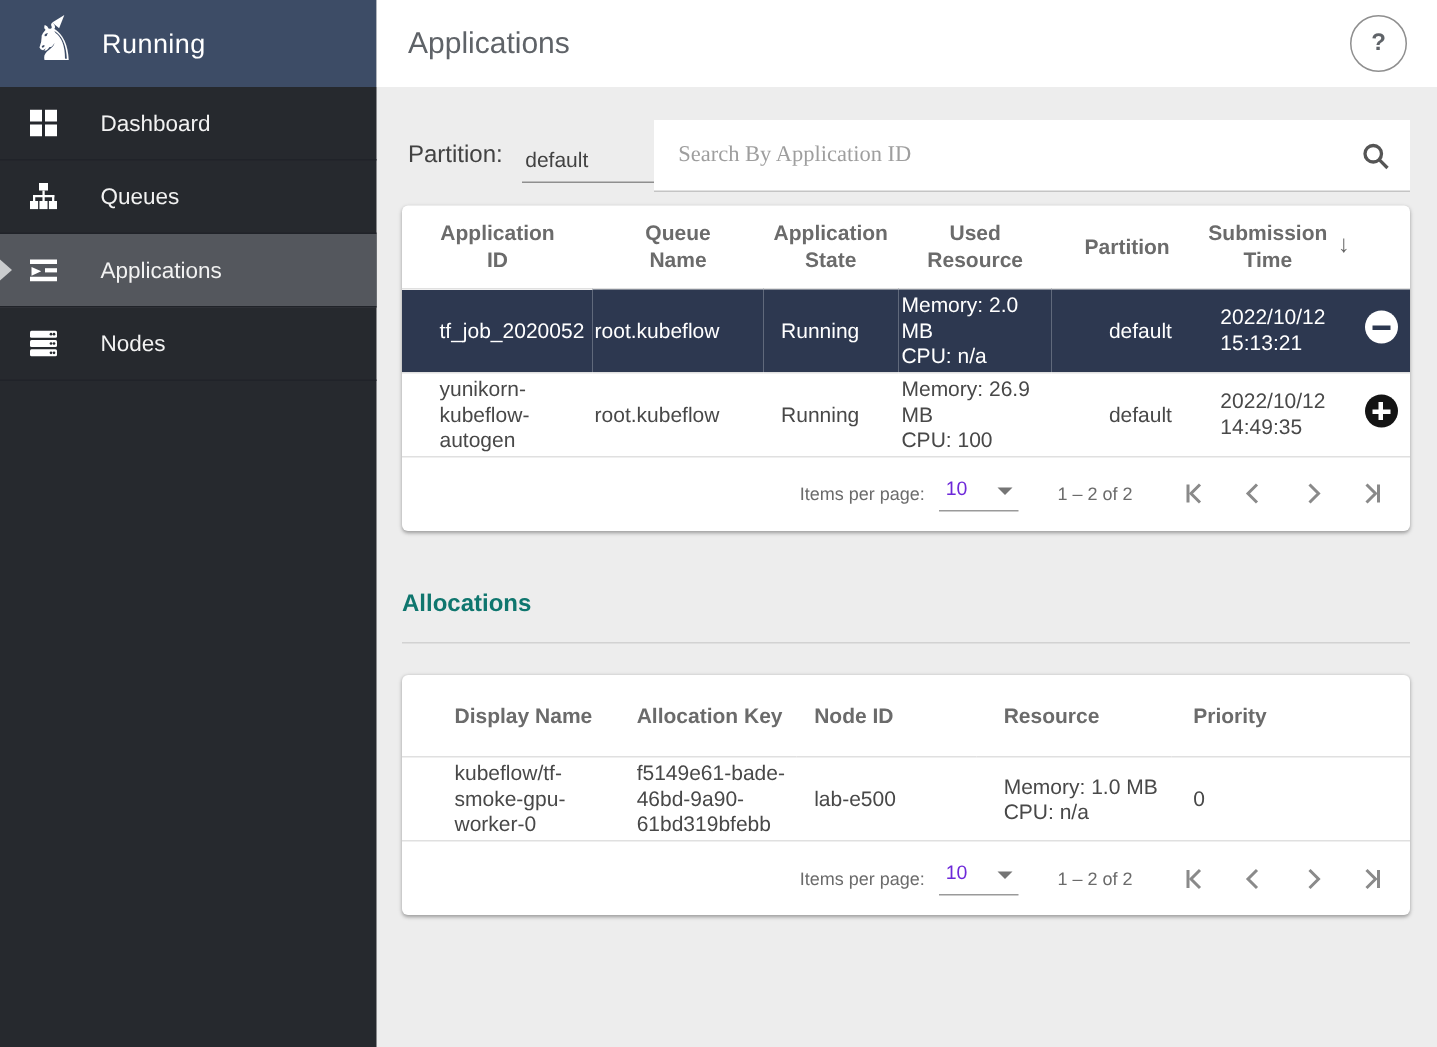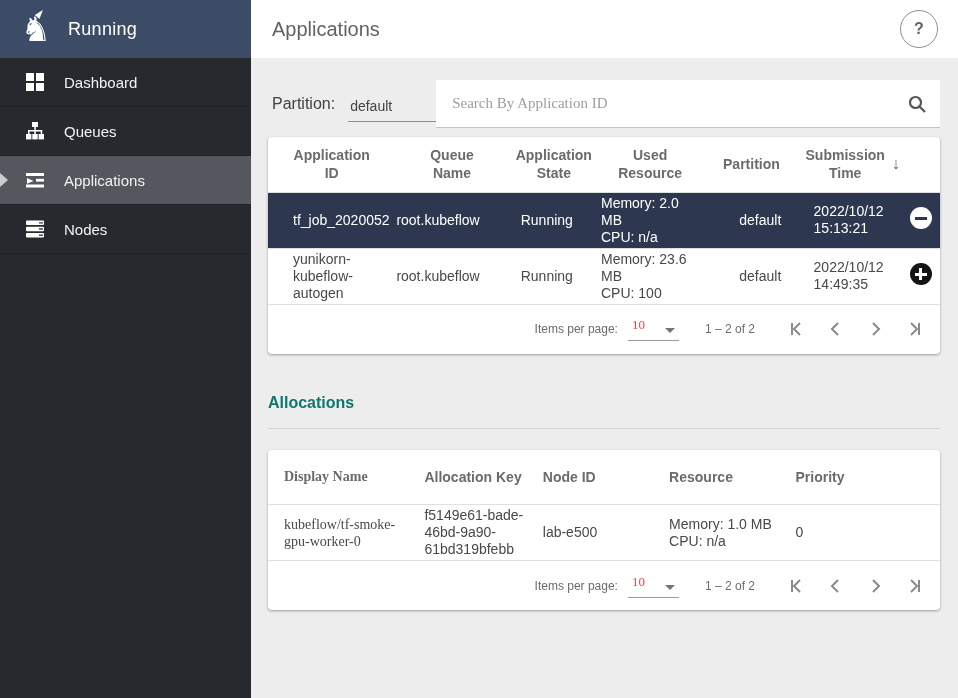--- a/index.html
+++ b/index.html
@@ -9,21 +9,21 @@
   
   .sidebar { width:251px; min-width:251px; height:698px; background:#26292e; display:flex; flex-direction:column; }
   .brand { height:58px; background:#3d4c66; display:flex; align-items:center; padding-left:16px; gap:12px; }
   .logo { position:relative; width:40px; height:40px; display:flex; align-items:center; justify-content:center; }
   .logo .knight { font-size:34px; color:#ffffff; line-height:1; }
   .logo .horn { position:absolute; top:0px; left:21px; width:0; height:0;
                 border-left:3px solid transparent; border-right:3px solid transparent;
                 border-bottom:9px solid #ffffff; transform:rotate(40deg); }
   .brand-title { color:#ffffff; font-size:18px; font-weight:500; letter-spacing:.3px; }
 
-  .nav-item { height:49px; display:flex; align-items:center; padding-left:26px; gap:20px;
+  .nav-item { height:49px; display:flex; align-items:center; padding-left:20px; gap:29px;
               color:#f2f2f2; font-size:15px; font-weight:500; cursor:pointer; position:relative;
               border-bottom:1px solid #202329; }
   .nav-item.selected { background:#54575d; }
   .nav-item.selected::before { content:""; position:absolute; left:0; top:50%; transform:translateY(-50%);
               width:0; height:0; border-top:7px solid transparent; border-bottom:7px solid transparent;
               border-left:8px solid #caccce; }
   .nico { width:18px; height:18px; display:inline-flex; align-items:center; justify-content:center; }
   .nico svg { display:block; }
 
   
@@ -78,32 +78,32 @@
   .circle-btn.minus { background:#ffffff; }
   .circle-btn.minus::after { content:""; position:absolute; left:5px; right:5px; top:9.5px; height:3px; background:#2d3850; }
   .circle-btn.plus { background:#141414; }
   .circle-btn.plus::after { content:""; position:absolute; left:5px; right:5px; top:9.5px; height:3px; background:#fff; }
   .circle-btn.plus::before { content:""; position:absolute; top:5px; bottom:5px; left:9.5px; width:3px; background:#fff; }
 
   
   .alloc-table th { text-align:left; }
   .alloc-table th .lbl { max-width:none; }
   .alloc-table tbody tr { height:55px; }
-  .alloc-table th:nth-child(1), .alloc-table td:nth-child(1) { padding-left:16px;font-family:Liberation Serif, serif; }
+  .alloc-table th:nth-child(1), .alloc-table td:nth-child(1) { padding-left:35px; }
   .alloc-table th:nth-child(2), .alloc-table td:nth-child(2) { padding-left:12px; }
   .alloc-table th:nth-child(3), .alloc-table td:nth-child(3) { padding-left:12px; }
   .alloc-table th:nth-child(4), .alloc-table td:nth-child(4) { padding-left:18px; }
   .alloc-table th:nth-child(5), .alloc-table td:nth-child(5) { padding-left:14px; }
 
   
   .paginator { height:50px; display:flex; align-items:center; justify-content:flex-end;
                padding-right:14px; border-top:1px solid #e0e0e0; font-size:12px; color:#6b6b6b; }
   .ipp-label { margin-right:10px; }
-  .page-size { display:inline-flex; align-items:flex-end; gap:20px; border-bottom:1px solid #9a9a9a;
-               padding:0 4px 7px 4px; cursor:pointer; color:#ef4444; font-size:13px;font-family:Liberation Serif, serif; }
+  .page-size { display:inline-flex; align-items:center; gap:20px; border-bottom:1px solid #9a9a9a;
+               padding:0 4px 7px 4px; cursor:pointer; color:#6d28d9; font-size:13px; }
   .caret { width:0; height:0; border-left:5px solid transparent; border-right:5px solid transparent;
            border-top:5px solid #757575; margin-top:4px; }
   .range-label { margin:0 30px 0 26px; }
   .pg-nav { display:flex; align-items:center; gap:15px; }
   .pg-btn { width:24px; height:24px; display:inline-flex; align-items:center; justify-content:center; cursor:pointer; }
   .pg-btn svg { display:block; }
 
   
   .section-heading { margin-top:40px; font-size:16px; font-weight:bold; color:#0f766e; }
   .section-divider { border:none; border-top:1px solid #d2d2d2; margin-top:16px; }
@@ -240,21 +240,21 @@
             </td>
             <td>default</td>
             <td>2022/10/12 15:13:21</td>
             <td class="expand-cell"><span class="circle-btn minus"></span></td>
           </tr>
           <tr style="height:55px;margin-top:32px;">
             <td class="wrap-id">yunikorn-kubeflow-autogen</td>
             <td>root.kubeflow</td>
             <td>Running</td>
             <td>
-              <div>Memory: 23.6 MB</div>
+              <div>Memory: 26.9 MB</div>
               <div>CPU: 100</div>
             </td>
             <td>default</td>
             <td>2022/10/12 14:49:35</td>
             <td class="expand-cell"><span class="circle-btn plus"></span></td>
           </tr>
         </tbody>
       </table>
       <div class="paginator">
         <span class="ipp-label">Items per page:</span>

